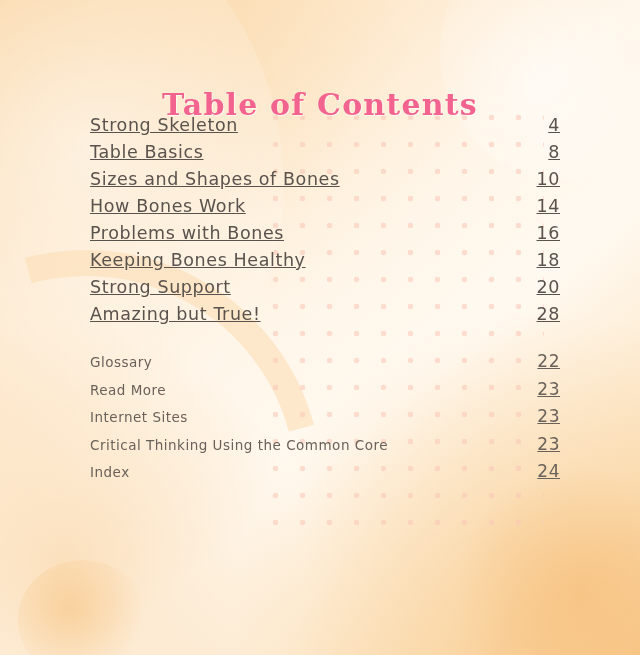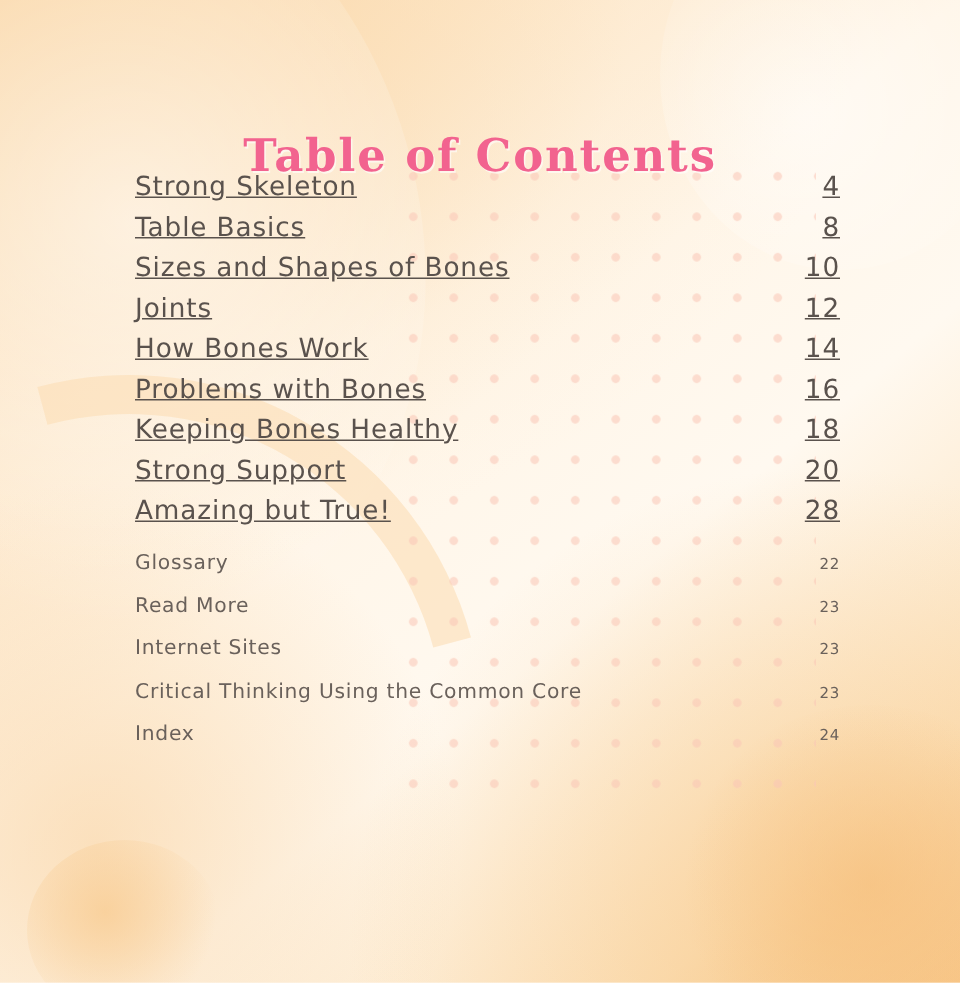--- a/index.html
+++ b/index.html
@@ -112,31 +112,32 @@
     line-height: 27px;
     letter-spacing: 0.6px;
     color: #5a524d;
     text-decoration: underline;
   }
   .group-main .toc-row .page {
     min-width: 34px;
   }
   
   .group-back {
-    margin-top: 7px;
+    margin-top: 20px;
   }
   .group-back .toc-row {
     font-size: 13.5px;
     line-height: 26.5px;
     letter-spacing: 0.5px;
     color: #6a615b;
   }
   .group-back .toc-row .page {
     min-width: 34px;
-    font-size: 10px;
+    font-size: 17px;
+    text-decoration: underline;
   }
 </style>
 </head>
 <body>
 
 <div id="page">
 
   <div class="swirl swirl-1"></div>
   <div class="swirl swirl-2"></div>
   <div class="swirl swirl-3"></div>
@@ -156,24 +157,20 @@
         </div>
         <div class="toc-row">
           <span class="label">Table Basics</span>
           <span class="page">8</span>
         </div>
         <div class="toc-row">
           <span class="label">Sizes and Shapes of Bones</span>
           <span class="page">10</span>
         </div>
         <div class="toc-row">
-          <span class="label">Joints</span>
-          <span class="page">12</span>
-        </div>
-        <div class="toc-row">
           <span class="label">How Bones Work</span>
           <span class="page">14</span>
         </div>
         <div class="toc-row">
           <span class="label">Problems with Bones</span>
           <span class="page">16</span>
         </div>
         <div class="toc-row">
           <span class="label">Keeping Bones Healthy</span>
           <span class="page">18</span>

